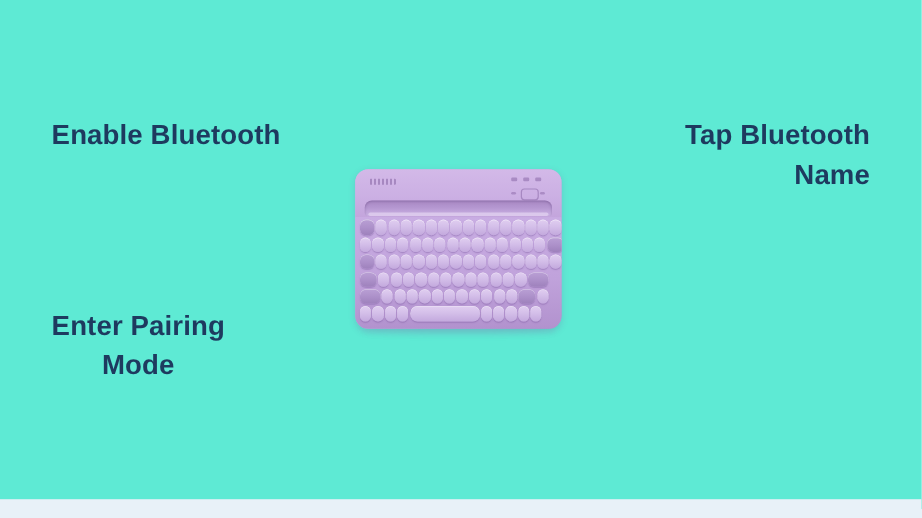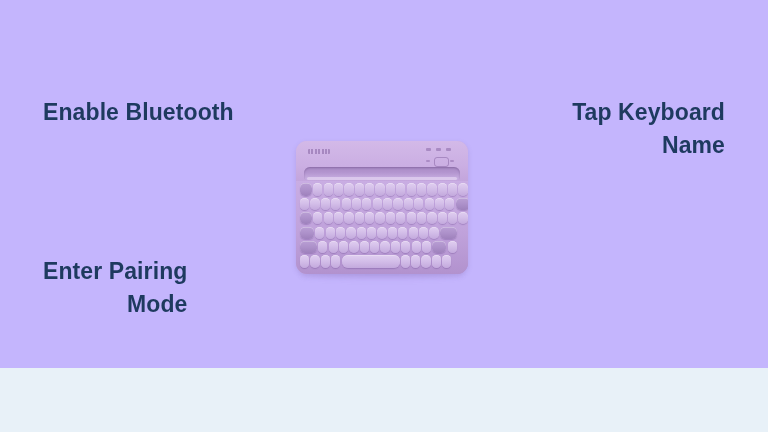--- a/index.html
+++ b/index.html
@@ -9,38 +9,38 @@
   body {
     width: 768px;
     height: 432px;
     overflow: hidden;
     font-family: "Liberation Sans", sans-serif;
     background: #e8f1f8;
   }
   #stage {
     position: relative;
     width: 768px;
-    height: 368px;
-    background: #c4b5fd;
+    height: 416px;
+    background: #5eead4;
   }
 
   
   .label {
     position: absolute;
     font-family: "Liberation Sans", sans-serif;
     font-weight: bold;
     font-size: 23px;
     line-height: 33px;
     color: #1e3a5f;
     letter-spacing: 0.1px;
     white-space: pre-line;
   }
   .label.tl { left: 43px;  top: 96px;  text-align: left; }
   .label.tr { right: 43px; top: 96px;  text-align: right; }
-  .label.bl { left: 43px;  top: 255px; text-align: right; }
+  .label.bl { left: 43px;  top: 255px; text-align: center; }
   .label.br { right: 43px; top: 255px; text-align: right; }
 
   
   #keyboard-figure {
     position: absolute;
     left: 296px;
     top: 141px;
     width: 172px;
     height: 133px;
   }
@@ -177,21 +177,21 @@
     filter: blur(3px);
   }
 </style>
 </head>
 <body>
 
 <div id="stage">
 
   <div class="label tl">Enable Bluetooth</div>
 
-  <div class="label tr">Tap Keyboard
+  <div class="label tr">Tap Bluetooth
 Name</div>
 
   <div class="label bl">Enter Pairing
 Mode</div>
 
 
   <div id="keyboard-figure">
     <div class="kb-shadow"></div>
     <div class="kb-body">
 

